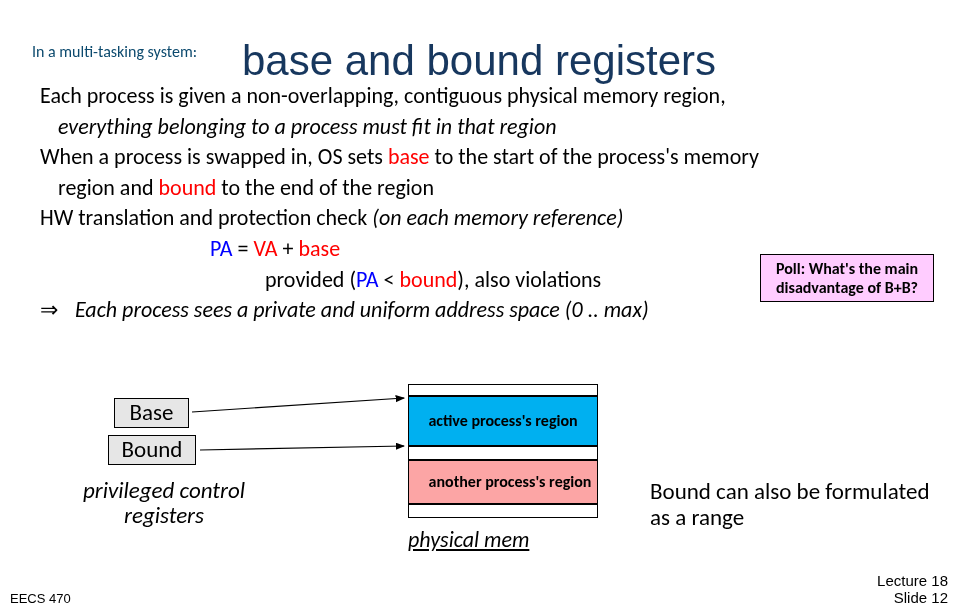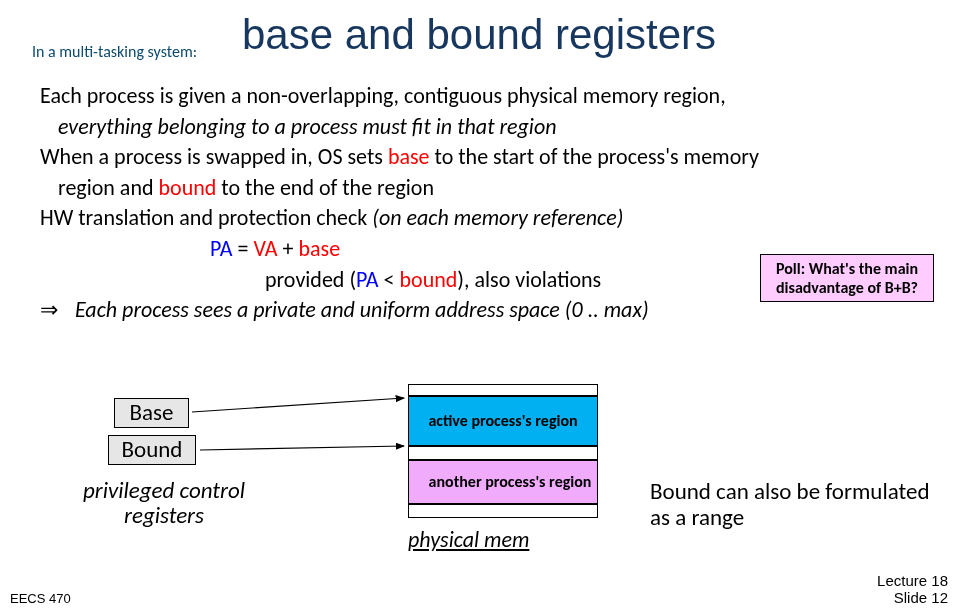--- a/index.html
+++ b/index.html
@@ -12,20 +12,21 @@
     position: relative;
     overflow: hidden;
   }
   .title {
     font-family: "Comic Sans MS", cursive, sans-serif;
     font-size: 42px;
     color: #17375e;
     text-align: center;
     padding-top: 12px;
     line-height: 1.1;
+    margin-top: 26px;
   }
   .subtitle {
     font-size: 16px;
     color: #0c4a6e;
     position: absolute;
     top: 42px;
     left: 32px;
     text-align: center;
   }
   .content {
@@ -101,21 +102,21 @@
     font-weight: bold;
     line-height: 1.1;
     display: flex;
     align-items: center;
     justify-content: center;
     padding: 2px;
   }
   .seg0 { height: 12px; }
   .seg1 { height: 50px; background: #00b0f0; }
   .seg2 { height: 14px; }
-  .seg3 { height: 44px; background: #f0abfc; padding-left: 16px; }
+  .seg3 { height: 44px; background: #fca5a5; padding-left: 16px; }
   .seg4 { height: 14px; }
   .mem-label {
     position: absolute;
     top: 146px;
     left: 408px;
     width: 190px;
     text-align: left;
     font-size: 22px;
     font-style: italic;
     text-decoration: underline;

